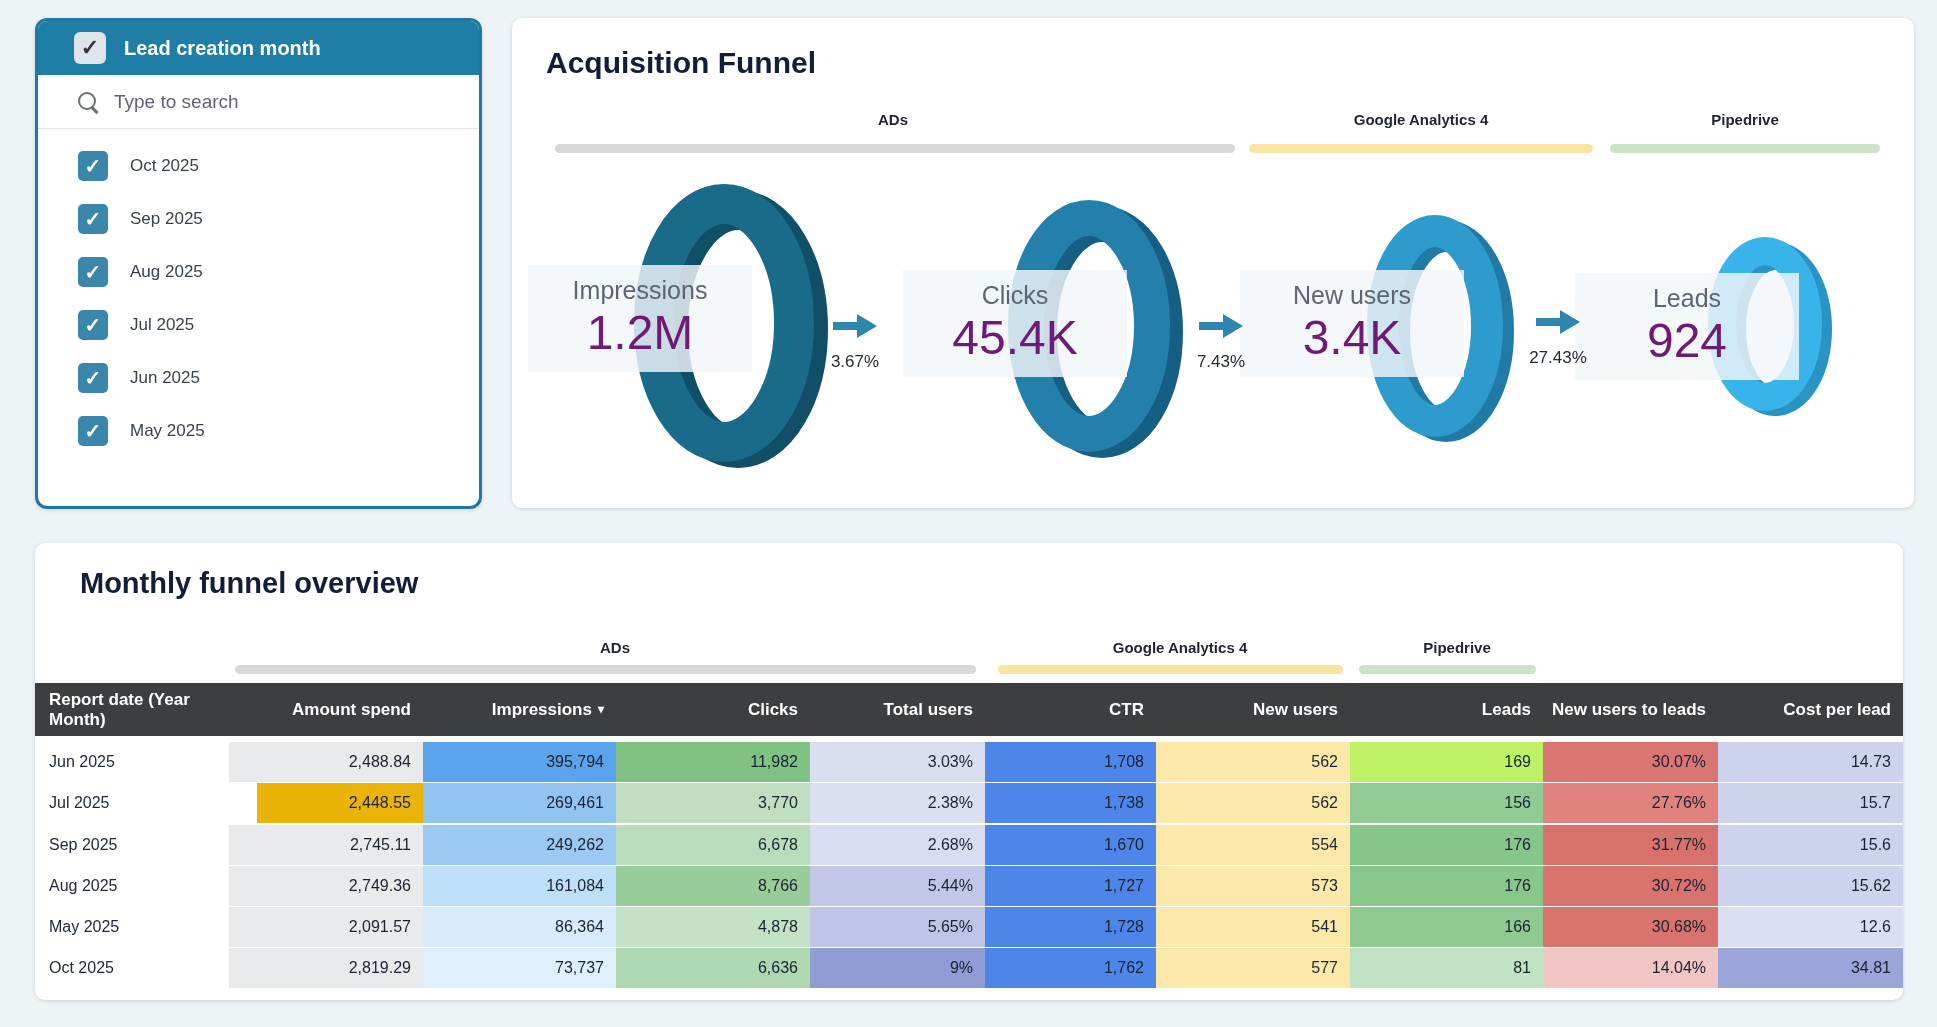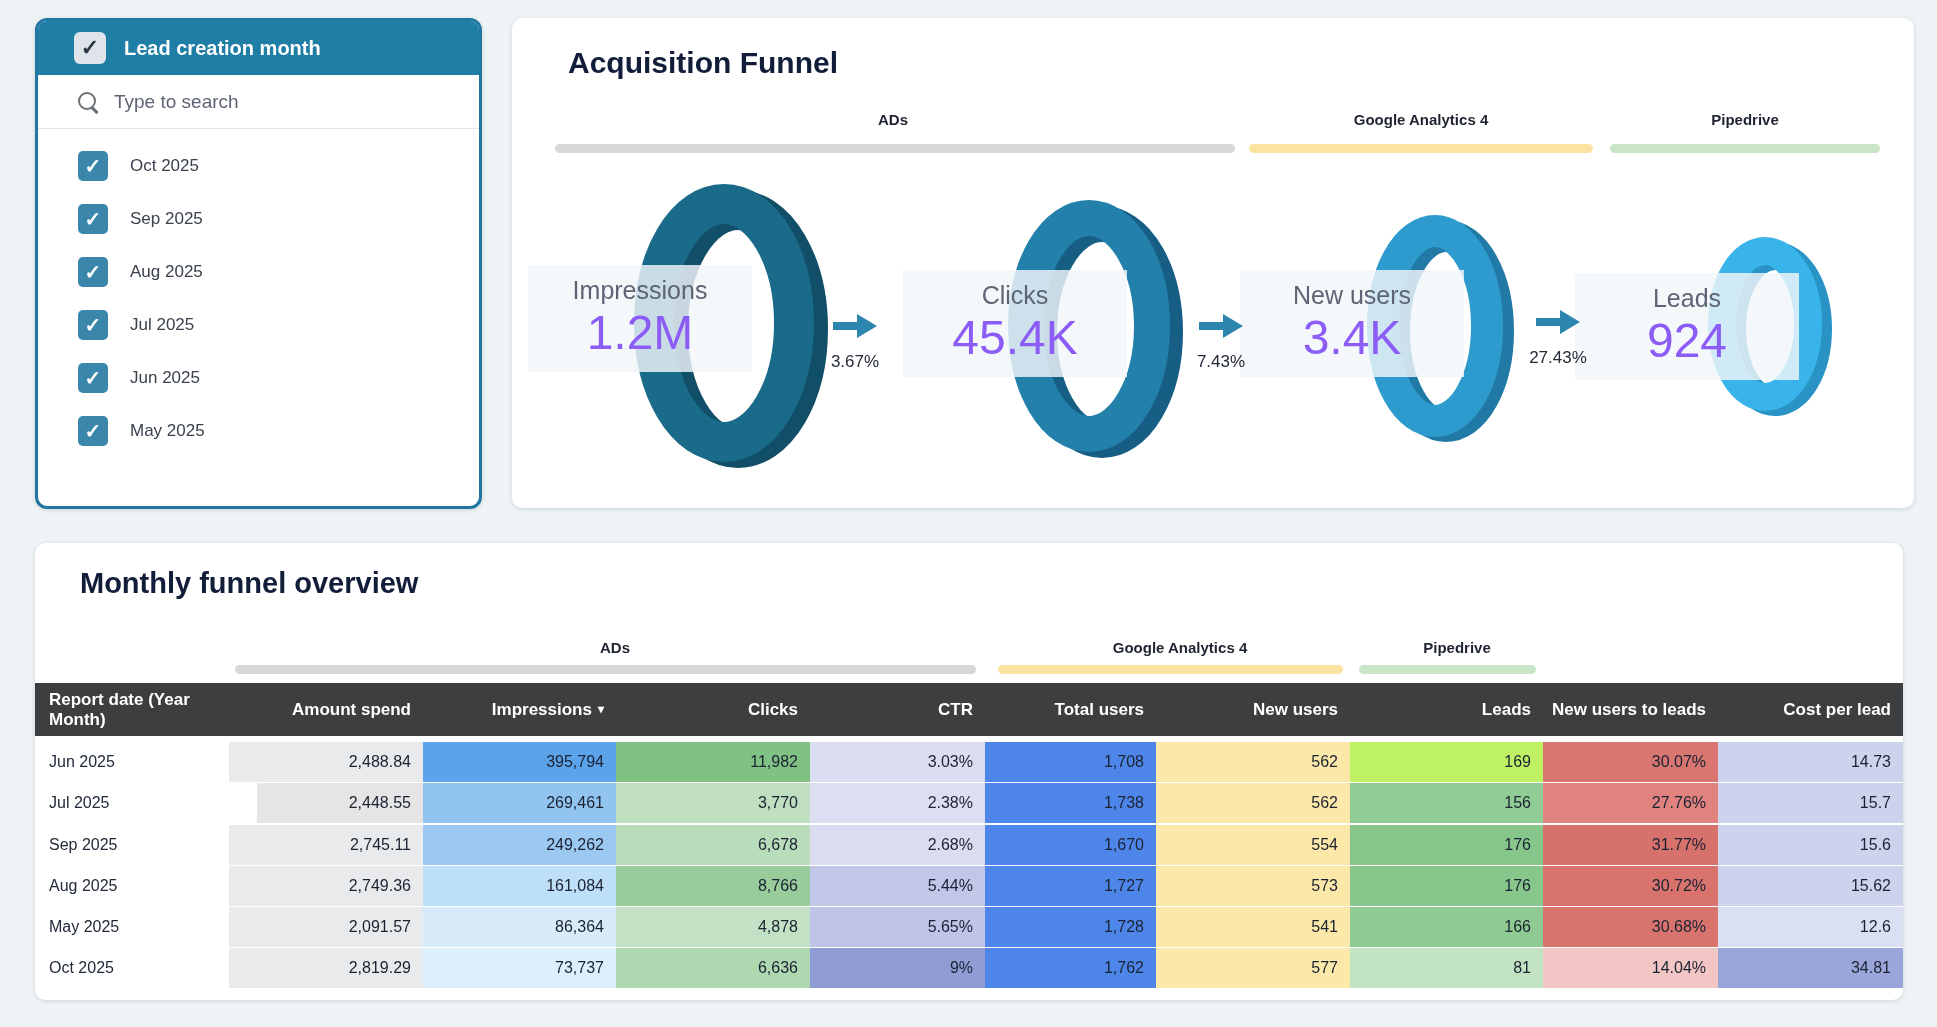--- a/index.html
+++ b/index.html
@@ -21,37 +21,37 @@
   .mag::before { content:""; position:absolute; left:0; top:0; width:14px; height:14px; border:2.5px solid #6b7076; border-radius:50%; }
   .mag::after { content:""; position:absolute; left:14px; top:14px; width:8px; height:2.5px; background:#6b7076; transform:rotate(45deg); transform-origin:left center; }
   .search-input { border:none; outline:none; font-size:19px; color:#3a424e; width:300px; font-family:"Liberation Sans", sans-serif; }
   .search-input::placeholder { color:#5e6475; }
   .filter-list { padding-top:10px; }
   .f-item { height:53px; display:flex; align-items:center; padding-left:40px; gap:22px; }
   .f-label { font-size:17px; color:#3a424e; }
 
   
   .funnel-card { left:512px; top:18px; width:1402px; height:490px; }
-  .funnel-title { position:absolute; left:56px; top:28px; font-size:30px; font-weight:bold; color:#121d3a; }
+  .funnel-title { position:absolute; left:34px; top:28px; font-size:30px; font-weight:bold; color:#121d3a; }
   .src-label { position:absolute; width:220px; text-align:center; font-size:15px; font-weight:bold; color:#1f2530; }
   .src-bar { position:absolute; height:9px; border-radius:5px; }
   .f-lab1 { left:271px; top:93px; } .f-lab2 { left:799px; top:93px; } .f-lab3 { left:1123px; top:93px; }
   .f-bar1 { left:43px;  top:126px; width:680px; }
   .f-bar2 { left:737px; top:126px; width:344px; }
   .f-bar3 { left:1098px;top:126px; width:270px; }
   .ring { position:absolute; }
   .ring1 { left:120px; top:164px; width:196px; height:286px; }
   .ring2 { left:493px; top:180px; width:178px; height:260px; }
   .ring3 { left:853px; top:194px; width:150px; height:230px; }
   .ring4 { left:1194px; top:216px; width:128px; height:182px; }
   .stage-label { position:absolute; width:224px; text-align:center; background:rgba(241,246,250,0.82); padding:10px 0 12px 0; }
   .sl1 { left:16px;  top:247px; } .sl2 { left:391px; top:252px; }
   .sl3 { left:728px; top:252px; } .sl4 { left:1063px; top:255px; }
   .stage-name { font-size:25px; color:#5d6473; line-height:1.2; }
-  .stage-value { font-size:48px; color:#8b5cf6; line-height:1.15; }
+  .stage-value { font-size:48px; color:#701a75; line-height:1.15; }
   .conv { position:absolute; width:90px; display:flex; flex-direction:column; align-items:center; }
   .cv1 { left:298px; top:296px; } .cv2 { left:664px; top:296px; } .cv3 { left:1001px; top:292px; }
   .conv-pct { margin-top:14px; font-size:17px; color:#242b38; }
 
   
   .table-card { left:35px; top:543px; width:1868px; height:457px; }
   .table-title { position:absolute; left:45px; top:24px; font-size:29px; font-weight:bold; color:#121d3a; }
   .t-lab1 { left:470px; top:96px; } .t-lab2 { left:1035px; top:96px; } .t-lab3 { left:1312px; top:96px; }
   .t-bar1 { left:200px; top:122px; width:741px; }
   .t-bar2 { left:963px; top:122px; width:345px; }
@@ -197,22 +197,22 @@
     <div class="src-bar t-bar3" style="background: rgb(201, 228, 198);"></div>
 
     <div class="thead grid-cols" style="background: rgb(61, 62, 64);">
       <div class="th th-first">Report date (Year Month)</div>
       <div class="th">Amount spend</div>
       <div class="th">
           <span>Impressions</span>
           <span class="sort-caret">▾</span>
         </div>
       <div class="th">Clicks</div>
+      <div class="th">Total users</div>
       <div class="th">CTR</div>
-      <div class="th">Total users</div>
       <div class="th">New users</div>
       <div class="th">Leads</div>
       <div class="th">New users to leads</div>
       <div class="th">Cost per lead</div>
     </div>
 
     <div class="tbody">
 
       <div class="trow grid-cols">
         <div class="td td-date">Jun 2025</div>
@@ -222,21 +222,21 @@
         <div class="td" style="background: rgb(219, 221, 240);">3.03%</div>
         <div class="td" style="background: rgb(77, 134, 232);">1,708</div>
         <div class="td" style="background: rgb(252, 233, 169);">562</div>
         <div class="td" style="background: #bef264;">169</div>
         <div class="td" style="background: rgb(217, 118, 113);">30.07%</div>
         <div class="td" style="background: rgb(206, 211, 237);">14.73</div>
       </div>
 
       <div class="trow grid-cols">
         <div class="td td-date">Jul 2025</div>
-        <div class="td" style="background: #e5e5e5; margin-left: 28px;">2,448.55</div>
+        <div class="td" style="background: #eab308; margin-left: 28px;">2,448.55</div>
         <div class="td" style="background: rgb(146, 196, 241);">269,461</div>
         <div class="td" style="background: rgb(192, 223, 193);">3,770</div>
         <div class="td" style="background: rgb(220, 222, 242);">2.38%</div>
         <div class="td" style="background: rgb(77, 134, 232);">1,738</div>
         <div class="td" style="background: rgb(252, 233, 169);">562</div>
         <div class="td" style="background: rgb(146, 204, 149);">156</div>
         <div class="td" style="background: rgb(224, 131, 127);">27.76%</div>
         <div class="td" style="background: rgb(206, 211, 237);">15.7</div>
       </div>
 

